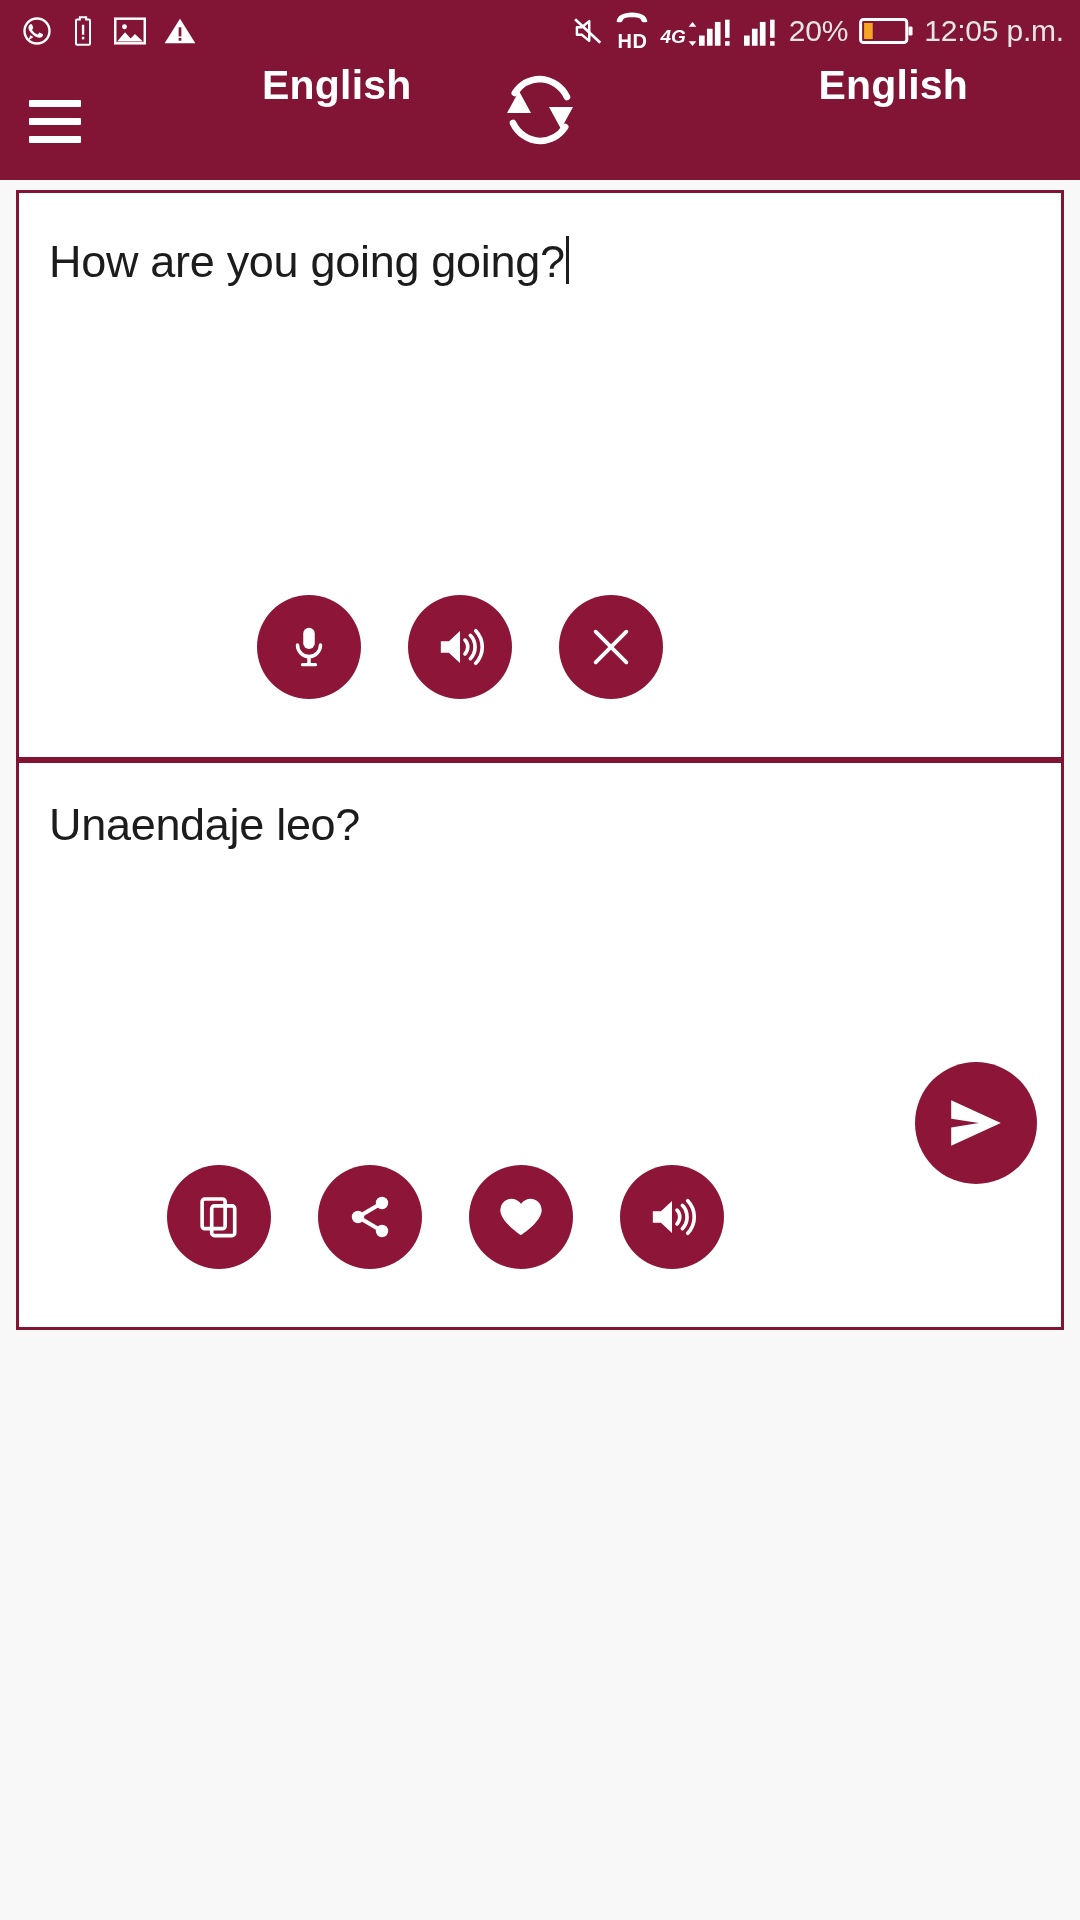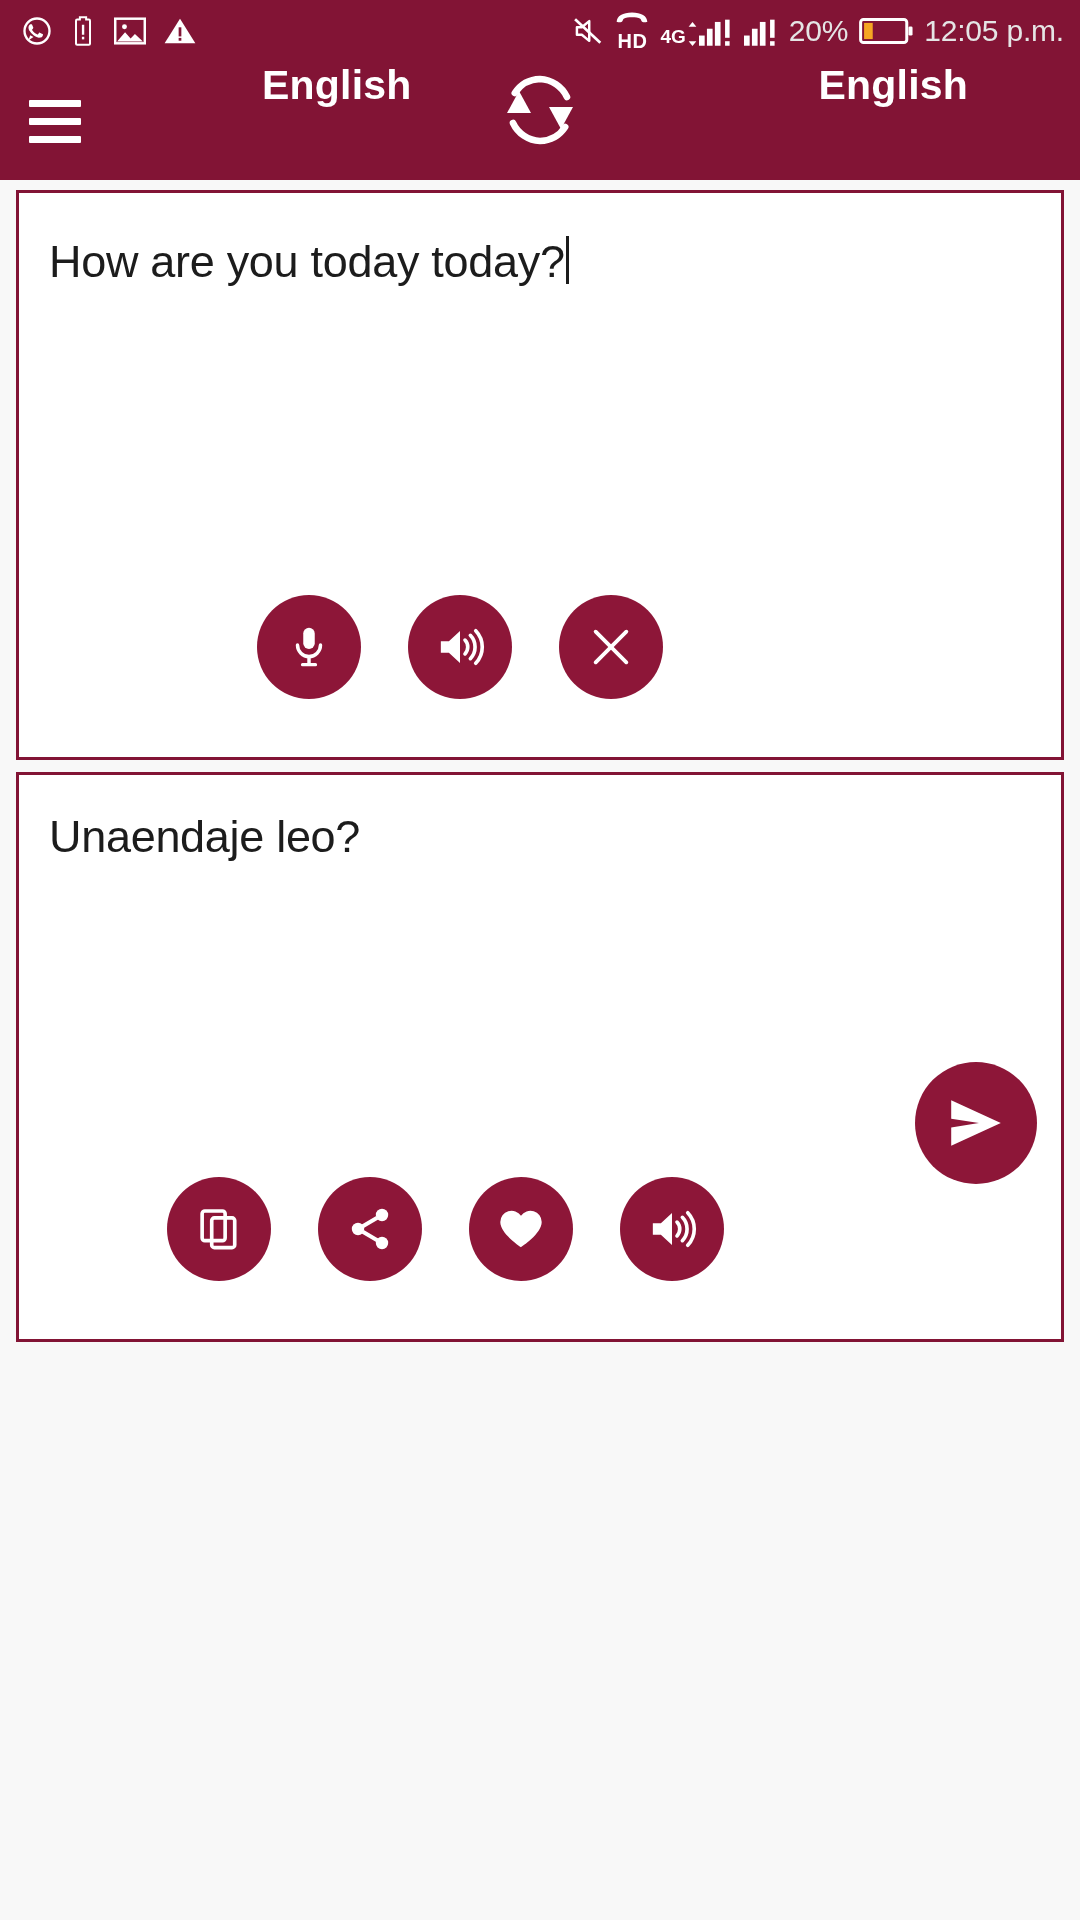--- a/index.html
+++ b/index.html
@@ -54,21 +54,21 @@
     font-size: 20px;
     font-weight: 700;
     line-height: 1;
     letter-spacing: 0.5px;
   }
   .sb-4g {
     font-size: 19px;
     font-weight: 600;
     line-height: 1;
   }
-  .signal-group { display: flex; align-items: flex-end; gap: 0; }
+  .signal-group { display: flex; align-items: flex-end; gap: 0; font-style: italic; }
 
   
   .app-bar {
     height: 118px;
     background: #821435;
     display: flex;
     align-items: flex-start;
     flex: none;
     position: relative;
   }
@@ -133,21 +133,20 @@
     position: relative;
     display: flex;
     flex-direction: column;
   }
   .panel-source {
     height: 570px;
     flex: none;
   }
   .panel-target {
     height: 570px;
-    margin-top: 12px;
     flex: none;
   }
 
   .panel-text {
     font-size: 45px;
     color: #1c1c1c;
     padding: 36px 30px 0 30px;
     line-height: 1.15;
     letter-spacing: -0.3px;
     white-space: nowrap;
@@ -317,21 +316,21 @@
       </svg>
     </div>
 
     <div class="lang lang-target">English</div>
   </div>
 
   <div class="content">
 
     <div class="panel panel-source">
       <div class="panel-text">
-        <span>How are you today today?</span>
+        <span>How are you going going?</span>
           <span class="caret"></span>
       </div>
 
       <div class="btn-row btn-row-source">
         <div class="circle-btn">
           <svg width="46" height="46" viewBox="0 0 24 24">
             <rect x="9" y="2" width="6" height="11" rx="3" fill="#fff"></rect>
             <path d="M6 11a6 6 0 0 0 12 0" fill="none" stroke="#fff" stroke-width="1.8" stroke-linecap="round"></path>
             <rect x="11.1" y="16.5" width="1.8" height="4" fill="#fff"></rect>
             <rect x="7.8" y="20.3" width="8.4" height="1.8" rx="0.8" fill="#fff"></rect>

